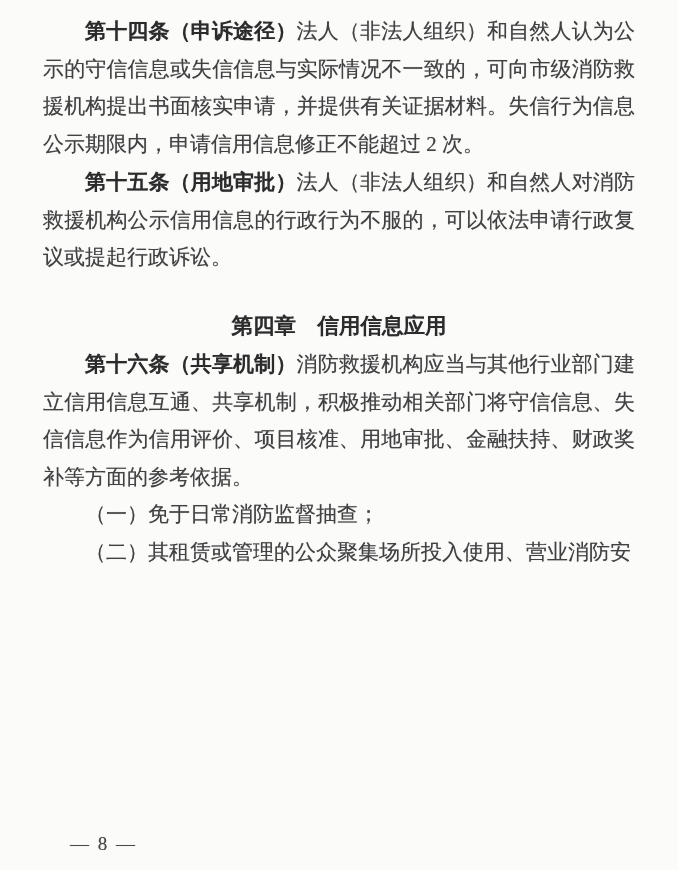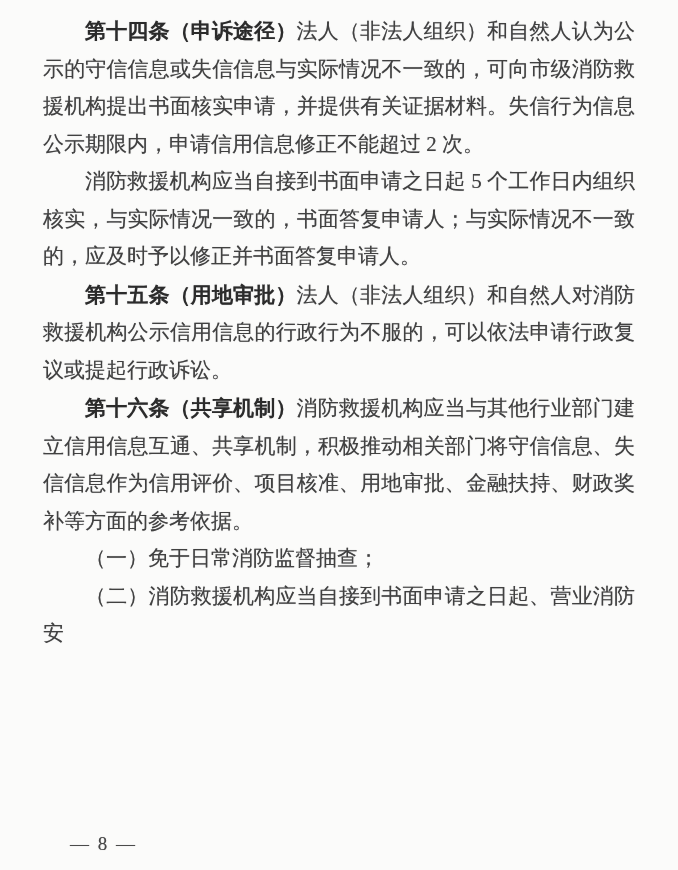--- a/index.html
+++ b/index.html
@@ -62,28 +62,28 @@
   }
 </style>
 </head>
 <body>
 
 <div class="page">
   <main class="doc">
 
     <p class="para"><span class="lead">第十四条（申诉途径）</span><span>法人（非法人组织）和自然人认为公示的守信信息或失信信息与实际情况不一致的，可向市级消防救援机构提出书面核实申请，并提供有关证据材料。失信行为信息公示期限内，申请信用信息修正不能超过 2 次。</span></p>
 
-    <p class="para"><span>消防救援机构应当自接到书面申请之日起 5 个工作日内组织核实，与实际情况一致的，书面答复申请人；与实际情况不一致的，应及时予以修正并书面答复申请人。</span></p>
 
     <p class="para"><span class="lead">第十五条（用地审批）</span><span>法人（非法人组织）和自然人对消防救援机构公示信用信息的行政行为不服的，可以依法申请行政复议或提起行政诉讼。</span></p>
 
+    <h2 class="chapter">第四章　信用信息应用</h2>
 
     <p class="para"><span class="lead">第十六条（共享机制）</span><span>消防救援机构应当与其他行业部门建立信用信息互通、共享机制，积极推动相关部门将守信信息、失信信息作为信用评价、项目核准、用地审批、金融扶持、财政奖补等方面的参考依据。</span></p>
 
 
     <p class="para">（一）免于日常消防监督抽查；</p>
 
-    <p class="para">（二）消防救援机构应当自接到书面申请之日起、营业消防安</p>
+    <p class="para">（二）其租赁或管理的公众聚集场所投入使用、营业消防安</p>
 
   </main>
 
   <footer class="footer"><span>— 8 —</span></footer>
 </div>
 
 </body></html>

